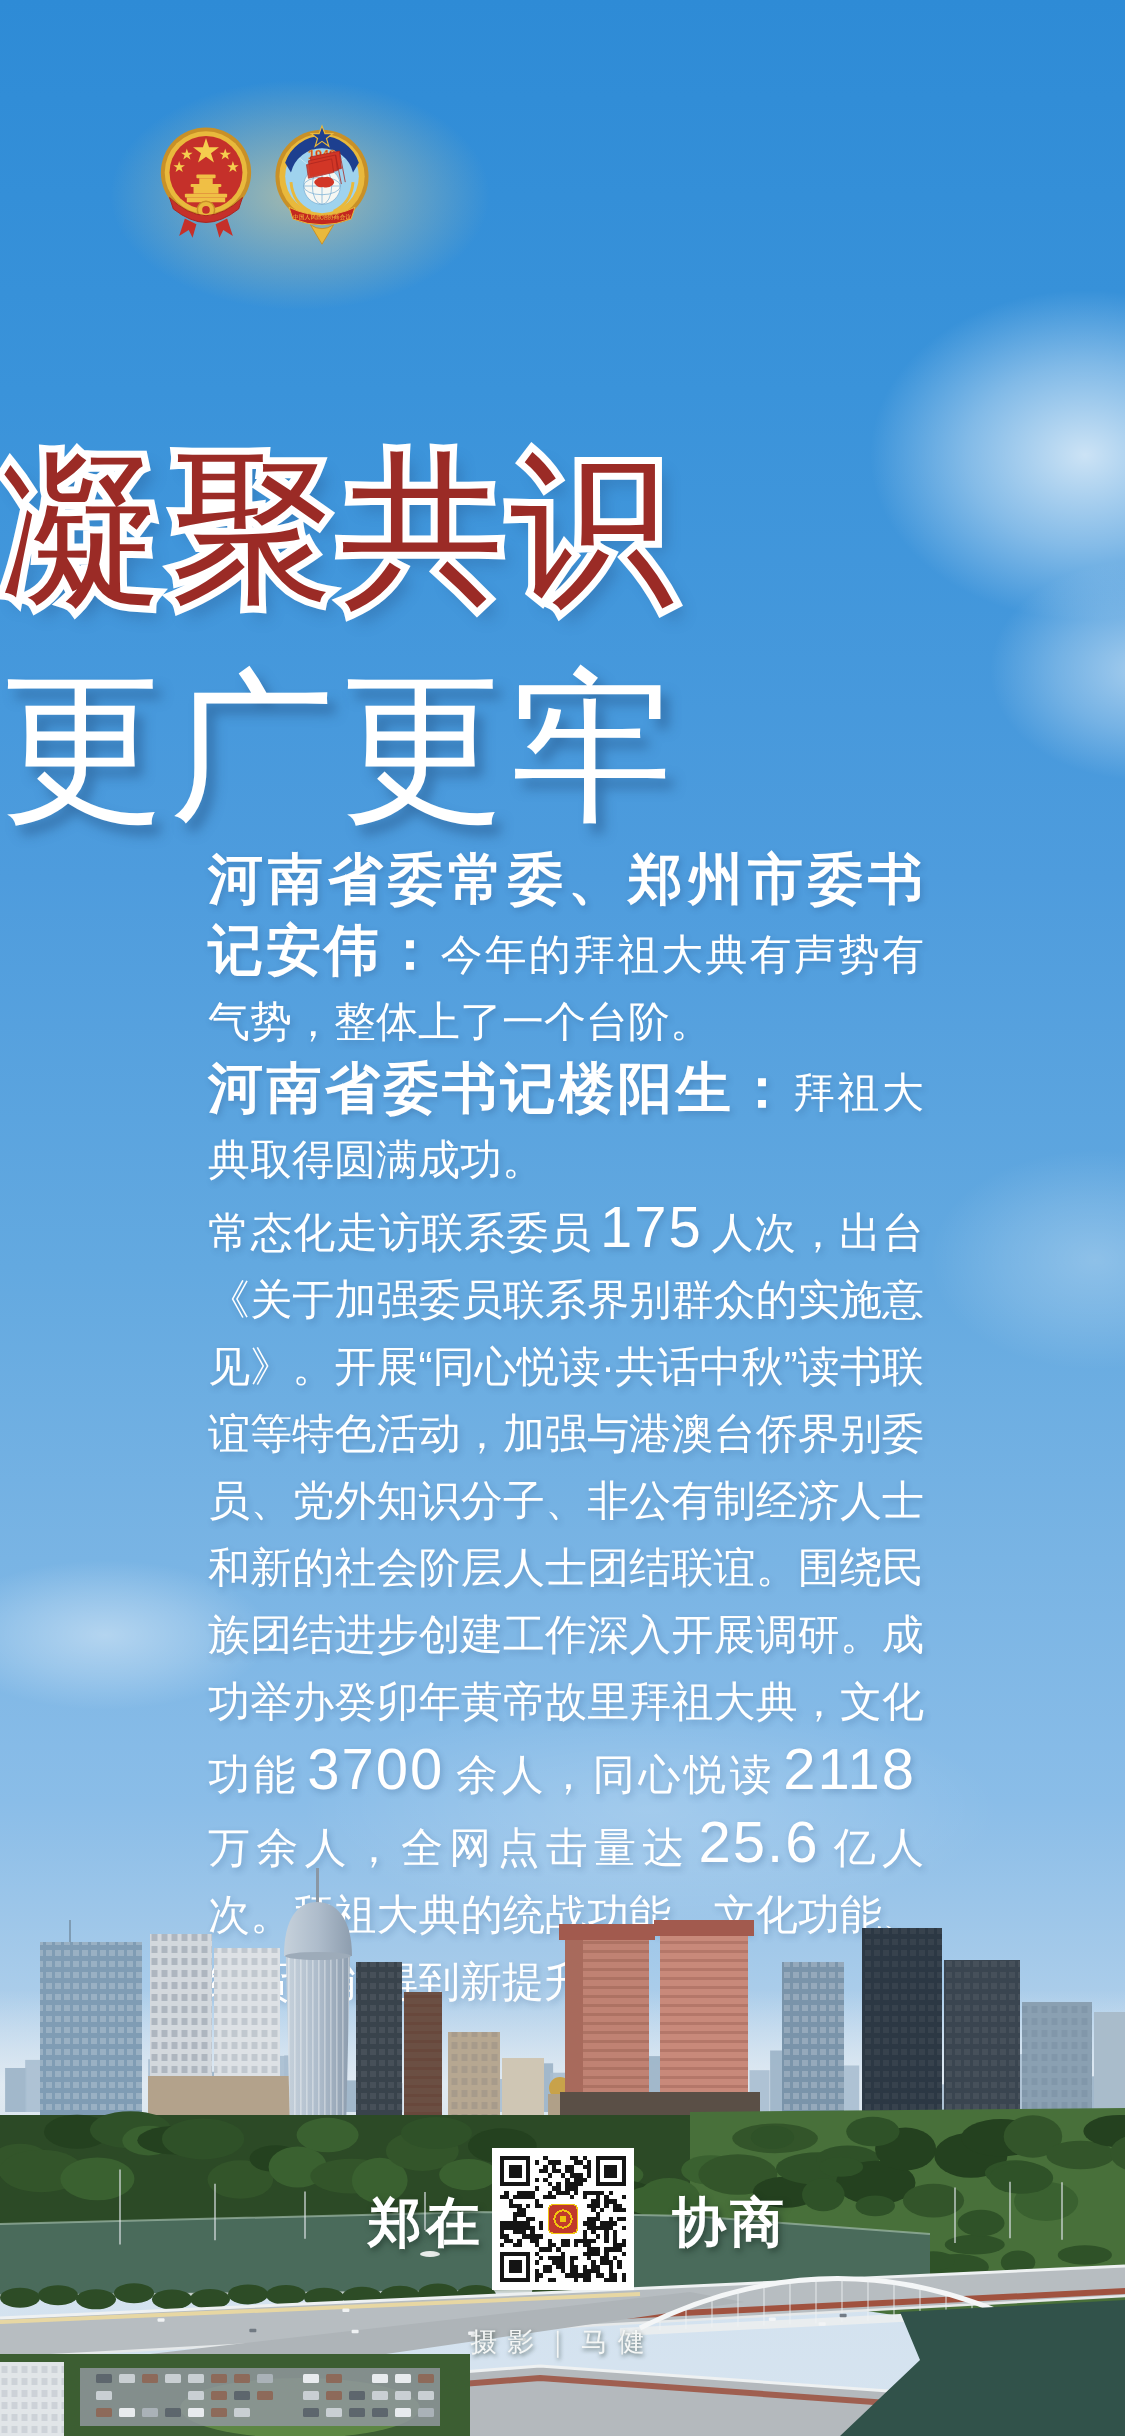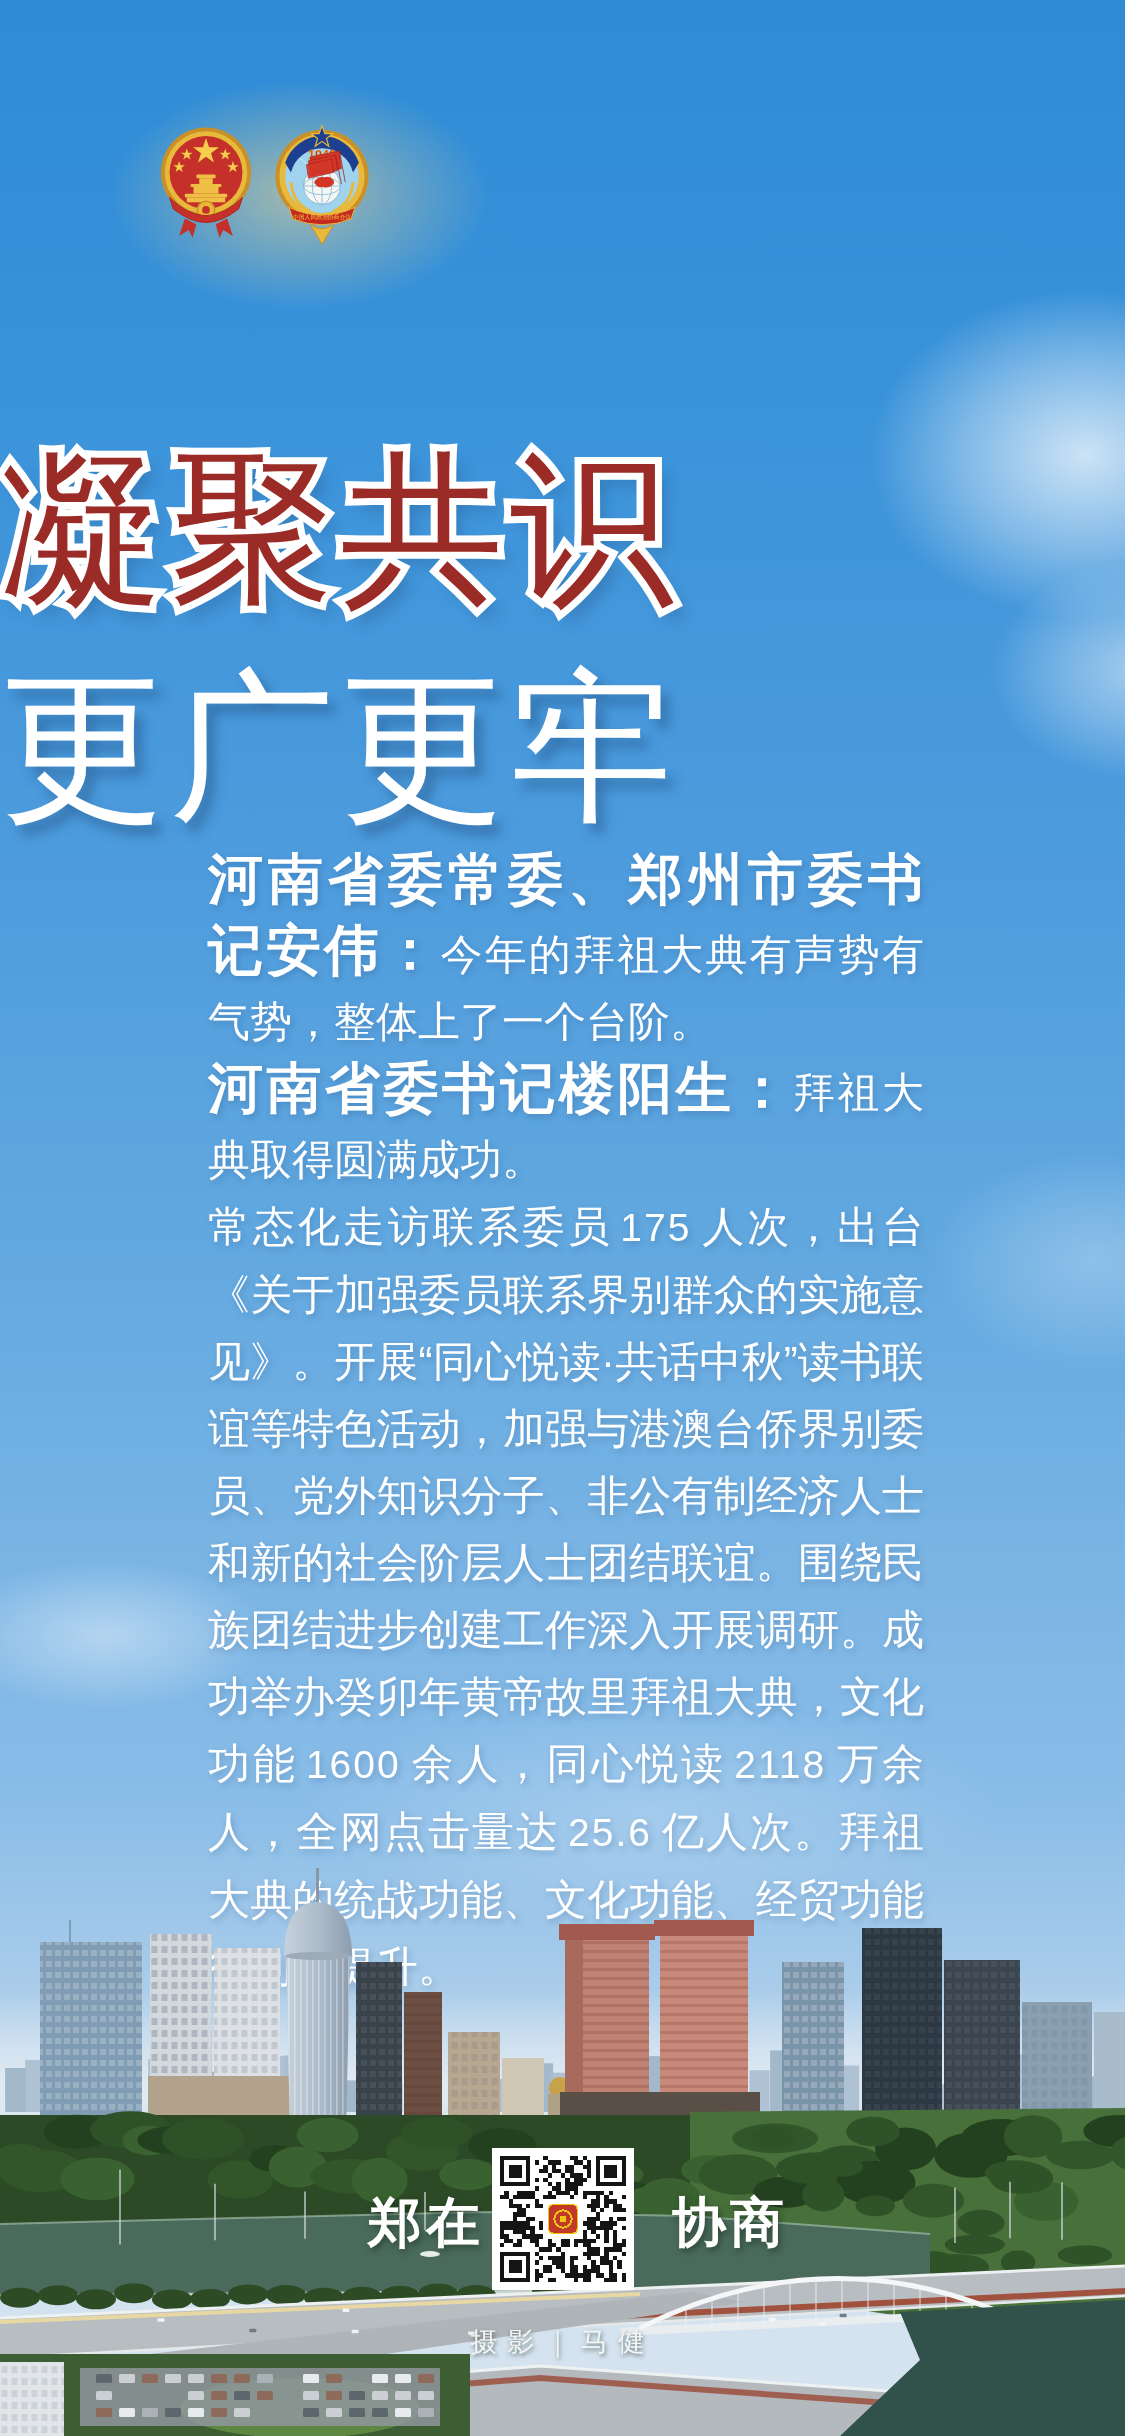--- a/index.html
+++ b/index.html
@@ -20,21 +20,21 @@
   .title1 .stroke{position:absolute;left:0;top:0;width:100%;color:var(--title-red);
          -webkit-text-stroke:14px #ffffff;
          text-shadow:9px 11px 16px rgba(30,70,120,.40);}
   .title1 .fill{position:relative;color:var(--title-red);}
   .title2{top:556px;color:#ffffff;text-shadow:8px 10px 12px rgba(33,80,130,.50);}
   .body-text{position:absolute;left:208px;top:846px;width:716px;color:#ffffff;
          font-size:42px;line-height:67px;text-align:justify;
          text-shadow:2px 3px 6px rgba(40,80,130,.30);}
   .body-text p{margin:0;}
   .lead{font-weight:700;font-size:55px;letter-spacing:1px;}
-  .num{font-size:39px;font-weight:400;letter-spacing:2px;padding:0 8px;}
+  .num{font-size:58px;font-weight:400;letter-spacing:2px;padding:0 8px;}
   .skyline{position:absolute;left:0;top:1860px;width:1125px;height:576px;display:block;}
   .qr-panel{position:absolute;left:492px;top:2148px;width:142px;height:142px;
          background:#ffffff;box-sizing:border-box;padding:8px;}
   .qr-panel svg{display:block;width:126px;height:126px;}
   .qr-caption{position:absolute;top:2196px;color:#ffffff;
          font-family:"Liberation Serif","DejaVu Serif",serif;font-weight:700;
          font-size:54px;letter-spacing:4px;line-height:1;
          text-shadow:2px 3px 6px rgba(20,40,30,.55);}
   .qr-left{left:368px;}
   .qr-right{left:672px;}
@@ -124,21 +124,21 @@
 
   <h1 class="title title1">
     <span class="stroke" aria-hidden="true">凝聚共识</span>
     <span class="fill">凝聚共识</span>
   </h1>
   <h1 class="title title2">更广更牢</h1>
 
   <section class="body-text">
     <p><span class="lead">河南省委常委、郑州市委书记安伟：</span><span>今年的拜祖大典有声势有气势，整体上了一个台阶。</span></p>
     <p><span class="lead">河南省委书记楼阳生：</span><span>拜祖大典取得圆满成功。</span></p>
-    <p><span>常态化走访联系委员</span><span class="num">175</span><span>人次，出台《关于加强委员联系界别群众的实施意见》。开展“同心悦读·共话中秋”读书联谊等特色活动，加强与港澳台侨界别委员、党外知识分子、非公有制经济人士和新的社会阶层人士团结联谊。围绕民族团结进步创建工作深入开展调研。成功举办癸卯年黄帝故里拜祖大典，文化功能</span><span class="num">1600</span><span>余人，同心悦读</span><span class="num">2118</span><span>万余人，全网点击量达</span><span class="num">25.6</span><span>亿人次。拜祖大典的统战功能、文化功能、经贸功能得到新提升。</span></p>
+    <p><span>常态化走访联系委员</span><span class="num">175</span><span>人次，出台《关于加强委员联系界别群众的实施意见》。开展“同心悦读·共话中秋”读书联谊等特色活动，加强与港澳台侨界别委员、党外知识分子、非公有制经济人士和新的社会阶层人士团结联谊。围绕民族团结进步创建工作深入开展调研。成功举办癸卯年黄帝故里拜祖大典，文化功能</span><span class="num">3700</span><span>余人，同心悦读</span><span class="num">2118</span><span>万余人，全网点击量达</span><span class="num">25.6</span><span>亿人次。拜祖大典的统战功能、文化功能、经贸功能得到新提升。</span></p>
   </section>
 
   <svg class="skyline" viewBox="0 0 1125 576" preserveAspectRatio="none">
     <defs>
       <linearGradient id="hazeG" x1="0" y1="0" x2="0" y2="1">
         <stop offset="0" stop-color="#e8eef4" stop-opacity="0"></stop>
         <stop offset="0.7" stop-color="#e6edf3" stop-opacity="0.85"></stop>
         <stop offset="1" stop-color="#dde7ee" stop-opacity="0.9"></stop>
       </linearGradient>
       <linearGradient id="cornG" x1="0" y1="0" x2="1" y2="0">

